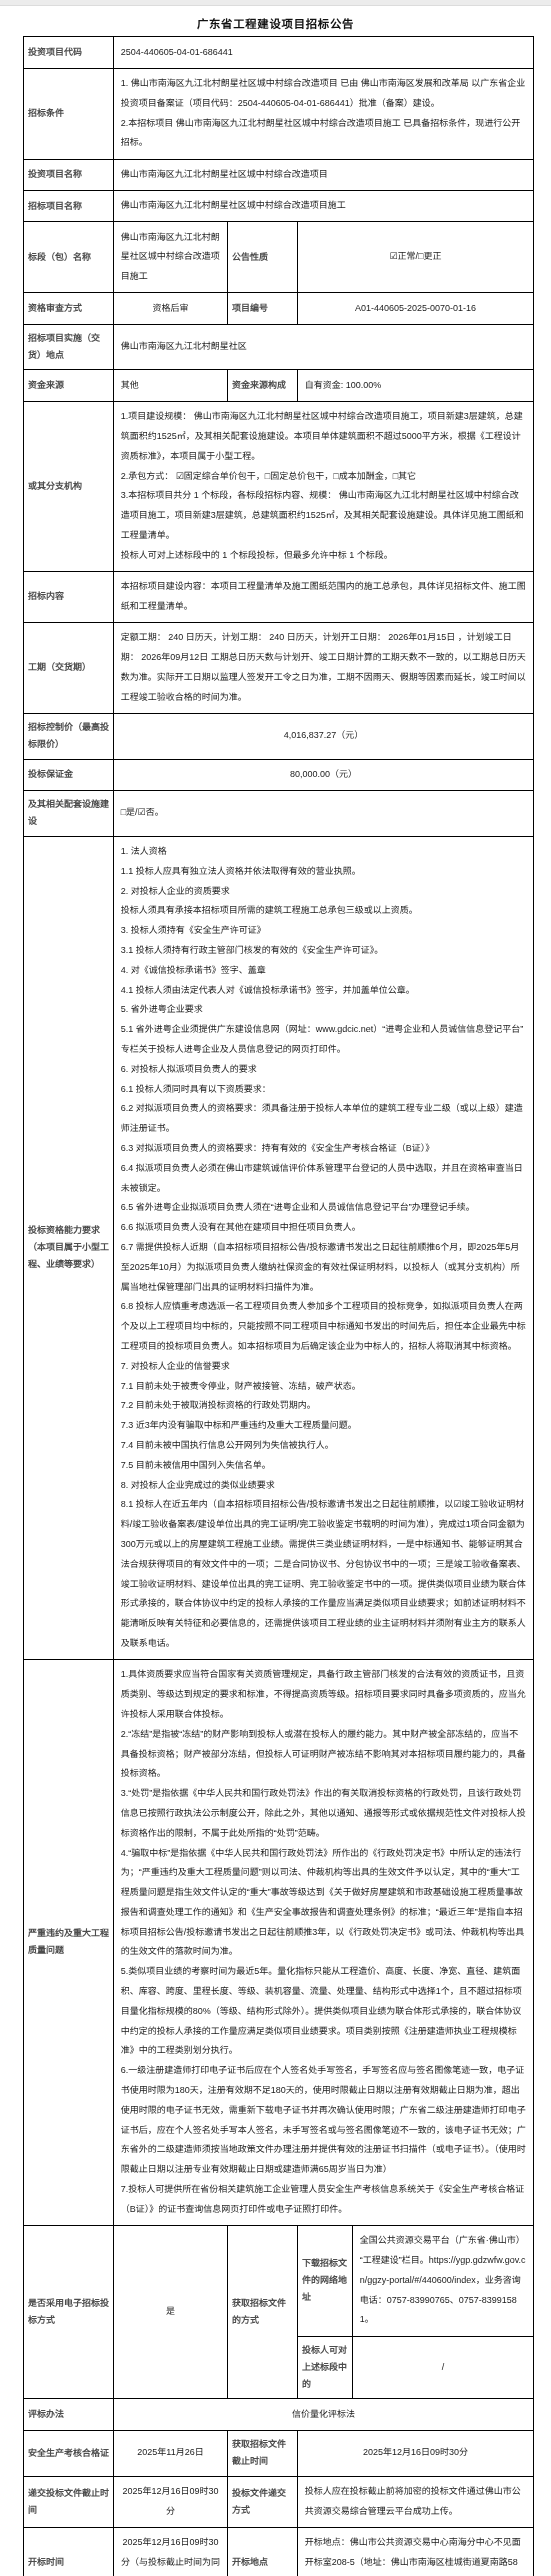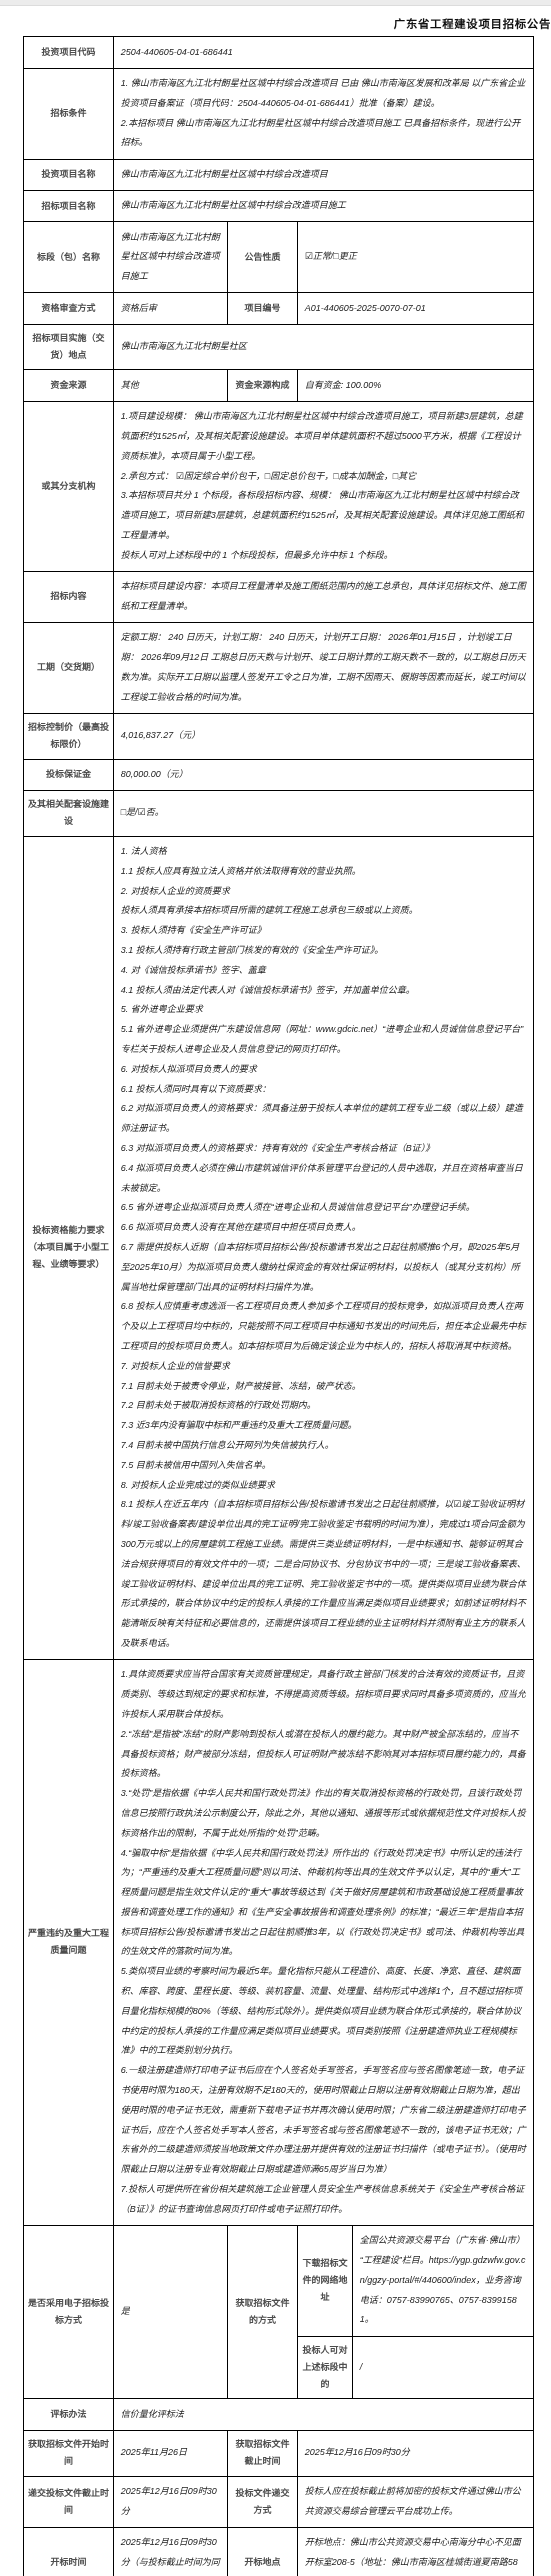--- a/index.html
+++ b/index.html
@@ -3,40 +3,40 @@
 <meta charset="utf-8">
 <style>
   html,body{margin:0;padding:0;}
   body{
     width:551px;min-height:2576px;background:#ffffff;
     font-family:"Liberation Sans","DejaVu Sans",sans-serif;
     color:#1a1a1a;-webkit-font-smoothing:none;
   }
   .top-strip{height:4.7px;background:#ececec;border-bottom:0.7px solid #dcdcdc;}
   .page-title{
-    text-align:right;font-size:11.4px;font-weight:bold;color:#111;
+    text-align:center;font-size:11.4px;font-weight:bold;color:#111;
     margin:9.4px 0 5.3px 0;letter-spacing:0.7px;
   }
   table.doc{
     border-collapse:collapse;table-layout:fixed;
     margin:0 19.4px 0 23px;width:509px;
     border:1.3px solid #000;
   }
   td{
     border:0.7px solid #000;
     font-size:9px;line-height:2.2;
     padding:5.3px 6.7px;vertical-align:middle;
     word-break:break-all;overflow-wrap:anywhere;
   }
   td.lbl{
-    text-align:center;color:#4d4d4d;font-weight:bold;
+    color:#4d4d4d;font-weight:bold;
     padding:5.3px 4px;line-height:1.9;
   }
-  td.val{color:#1a1a1a;font-style:italic;}
-  td.c{text-align:left;}
+  td.val{color:#1a1a1a;}
+  td.c{text-align:center;}
   td.ml{white-space:pre-wrap;}
 </style>
 </head>
 <body>
 
 <div class="top-strip"></div>
 
 <h1 class="page-title">广东省工程建设项目招标公告</h1>
 
 <table class="doc">
@@ -74,21 +74,21 @@
     <td class="lbl">标段（包）名称</td>
     <td class="val">佛山市南海区九江北村朗星社区城中村综合改造项目施工</td>
     <td class="lbl">公告性质</td>
     <td class="val c" colspan="2">☑正常/□更正</td>
   </tr>
 
   <tr>
     <td class="lbl">资格审查方式</td>
     <td class="val c">资格后审</td>
     <td class="lbl">项目编号</td>
-    <td class="val c" colspan="2">A01-440605-2025-0070-07-01</td>
+    <td class="val c" colspan="2">A01-440605-2025-0070-01-16</td>
   </tr>
 
   <tr>
     <td class="lbl">招标项目实施（交货）地点</td>
     <td class="val" colspan="4">佛山市南海区九江北村朗星社区</td>
   </tr>
 
   <tr>
     <td class="lbl">资金来源</td>
     <td class="val">其他</td>
@@ -182,21 +182,21 @@
     <td class="lbl">投标人可对上述标段中的</td>
     <td class="val c">/</td>
   </tr>
 
   <tr>
     <td class="lbl">评标办法</td>
     <td class="val c" colspan="4">信价量化评标法</td>
   </tr>
 
   <tr>
-    <td class="lbl">获取招标文件开始时间</td>
+    <td class="lbl">安全生产考核合格证</td>
     <td class="val c">2025年11月26日</td>
     <td class="lbl">获取招标文件截止时间</td>
     <td class="val c" colspan="2">2025年12月16日09时30分</td>
   </tr>
 
   <tr>
     <td class="lbl">递交投标文件截止时间</td>
     <td class="val c">2025年12月16日09时30分</td>
     <td class="lbl">投标文件递交方式</td>
     <td class="val ml" colspan="2">投标人应在投标截止前将加密的投标文件通过佛山市公共资源交易综合管理云平台成功上传。</td>

